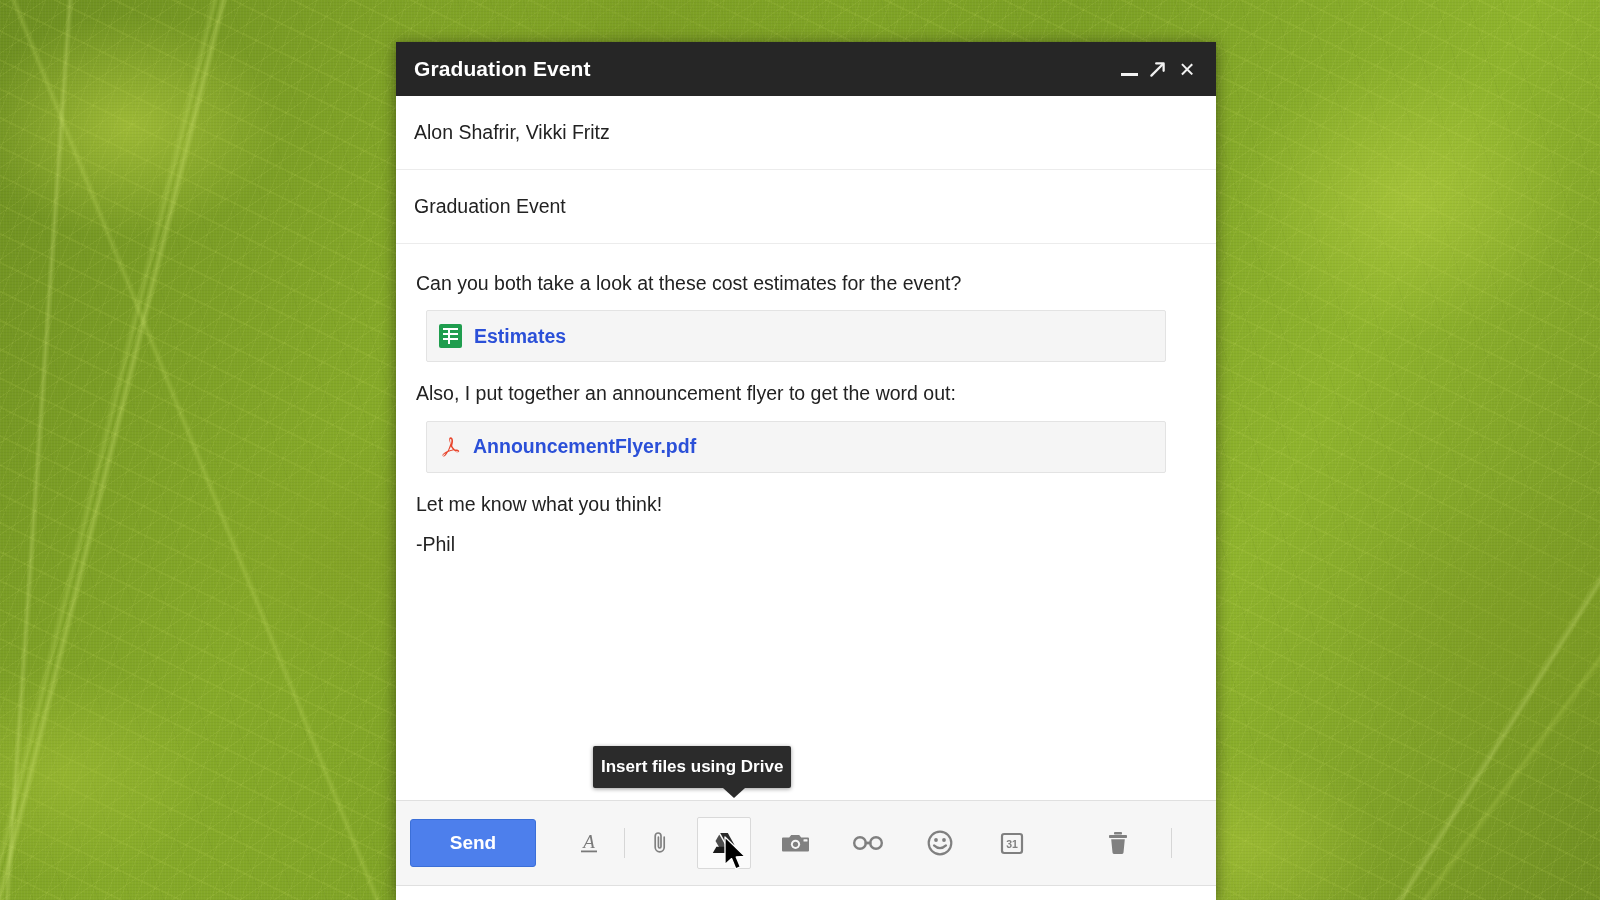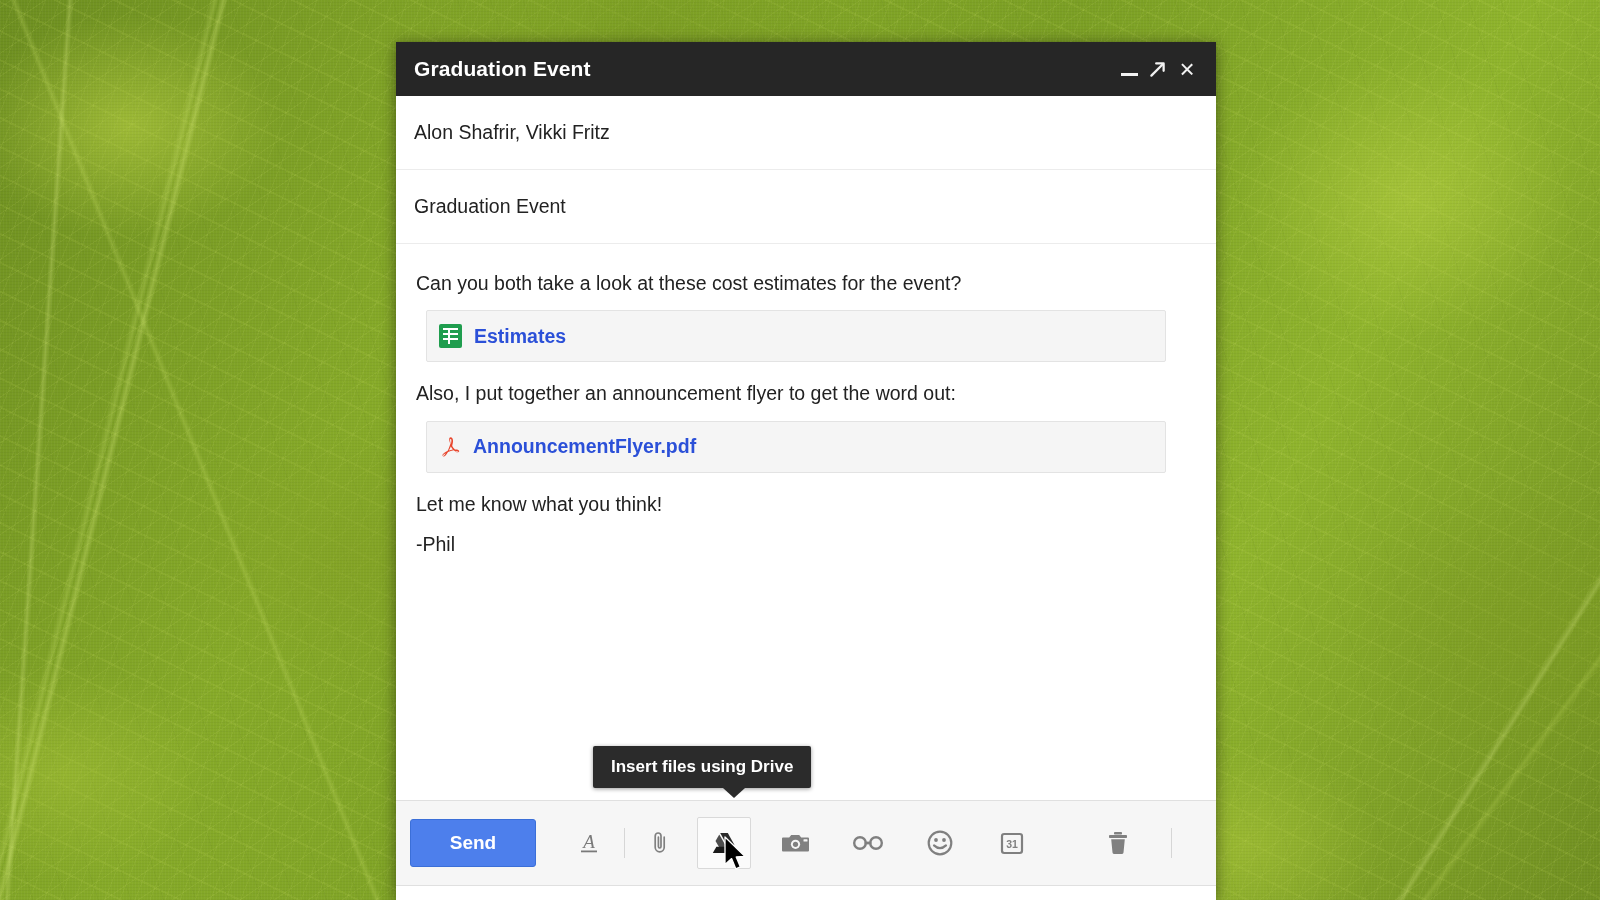--- a/index.html
+++ b/index.html
@@ -195,21 +195,21 @@
 
   
   #drive-tooltip {
     position: absolute;
     left: 593px;
     top: 746px;
     background: #2b2b2b;
     color: #ffffff;
     font-size: 17px;
     font-weight: bold;
-    padding: 11px 18px;
+    padding: 11px 8px;
     border-radius: 2px;
     white-space: nowrap;
     z-index: 40;
     box-shadow: 0 1px 4px rgba(0,0,0,.4);
   }
   #drive-tooltip-arrow {
     position: absolute;
     left: 130px;
     top: 100%;
     width: 0; height: 0;

